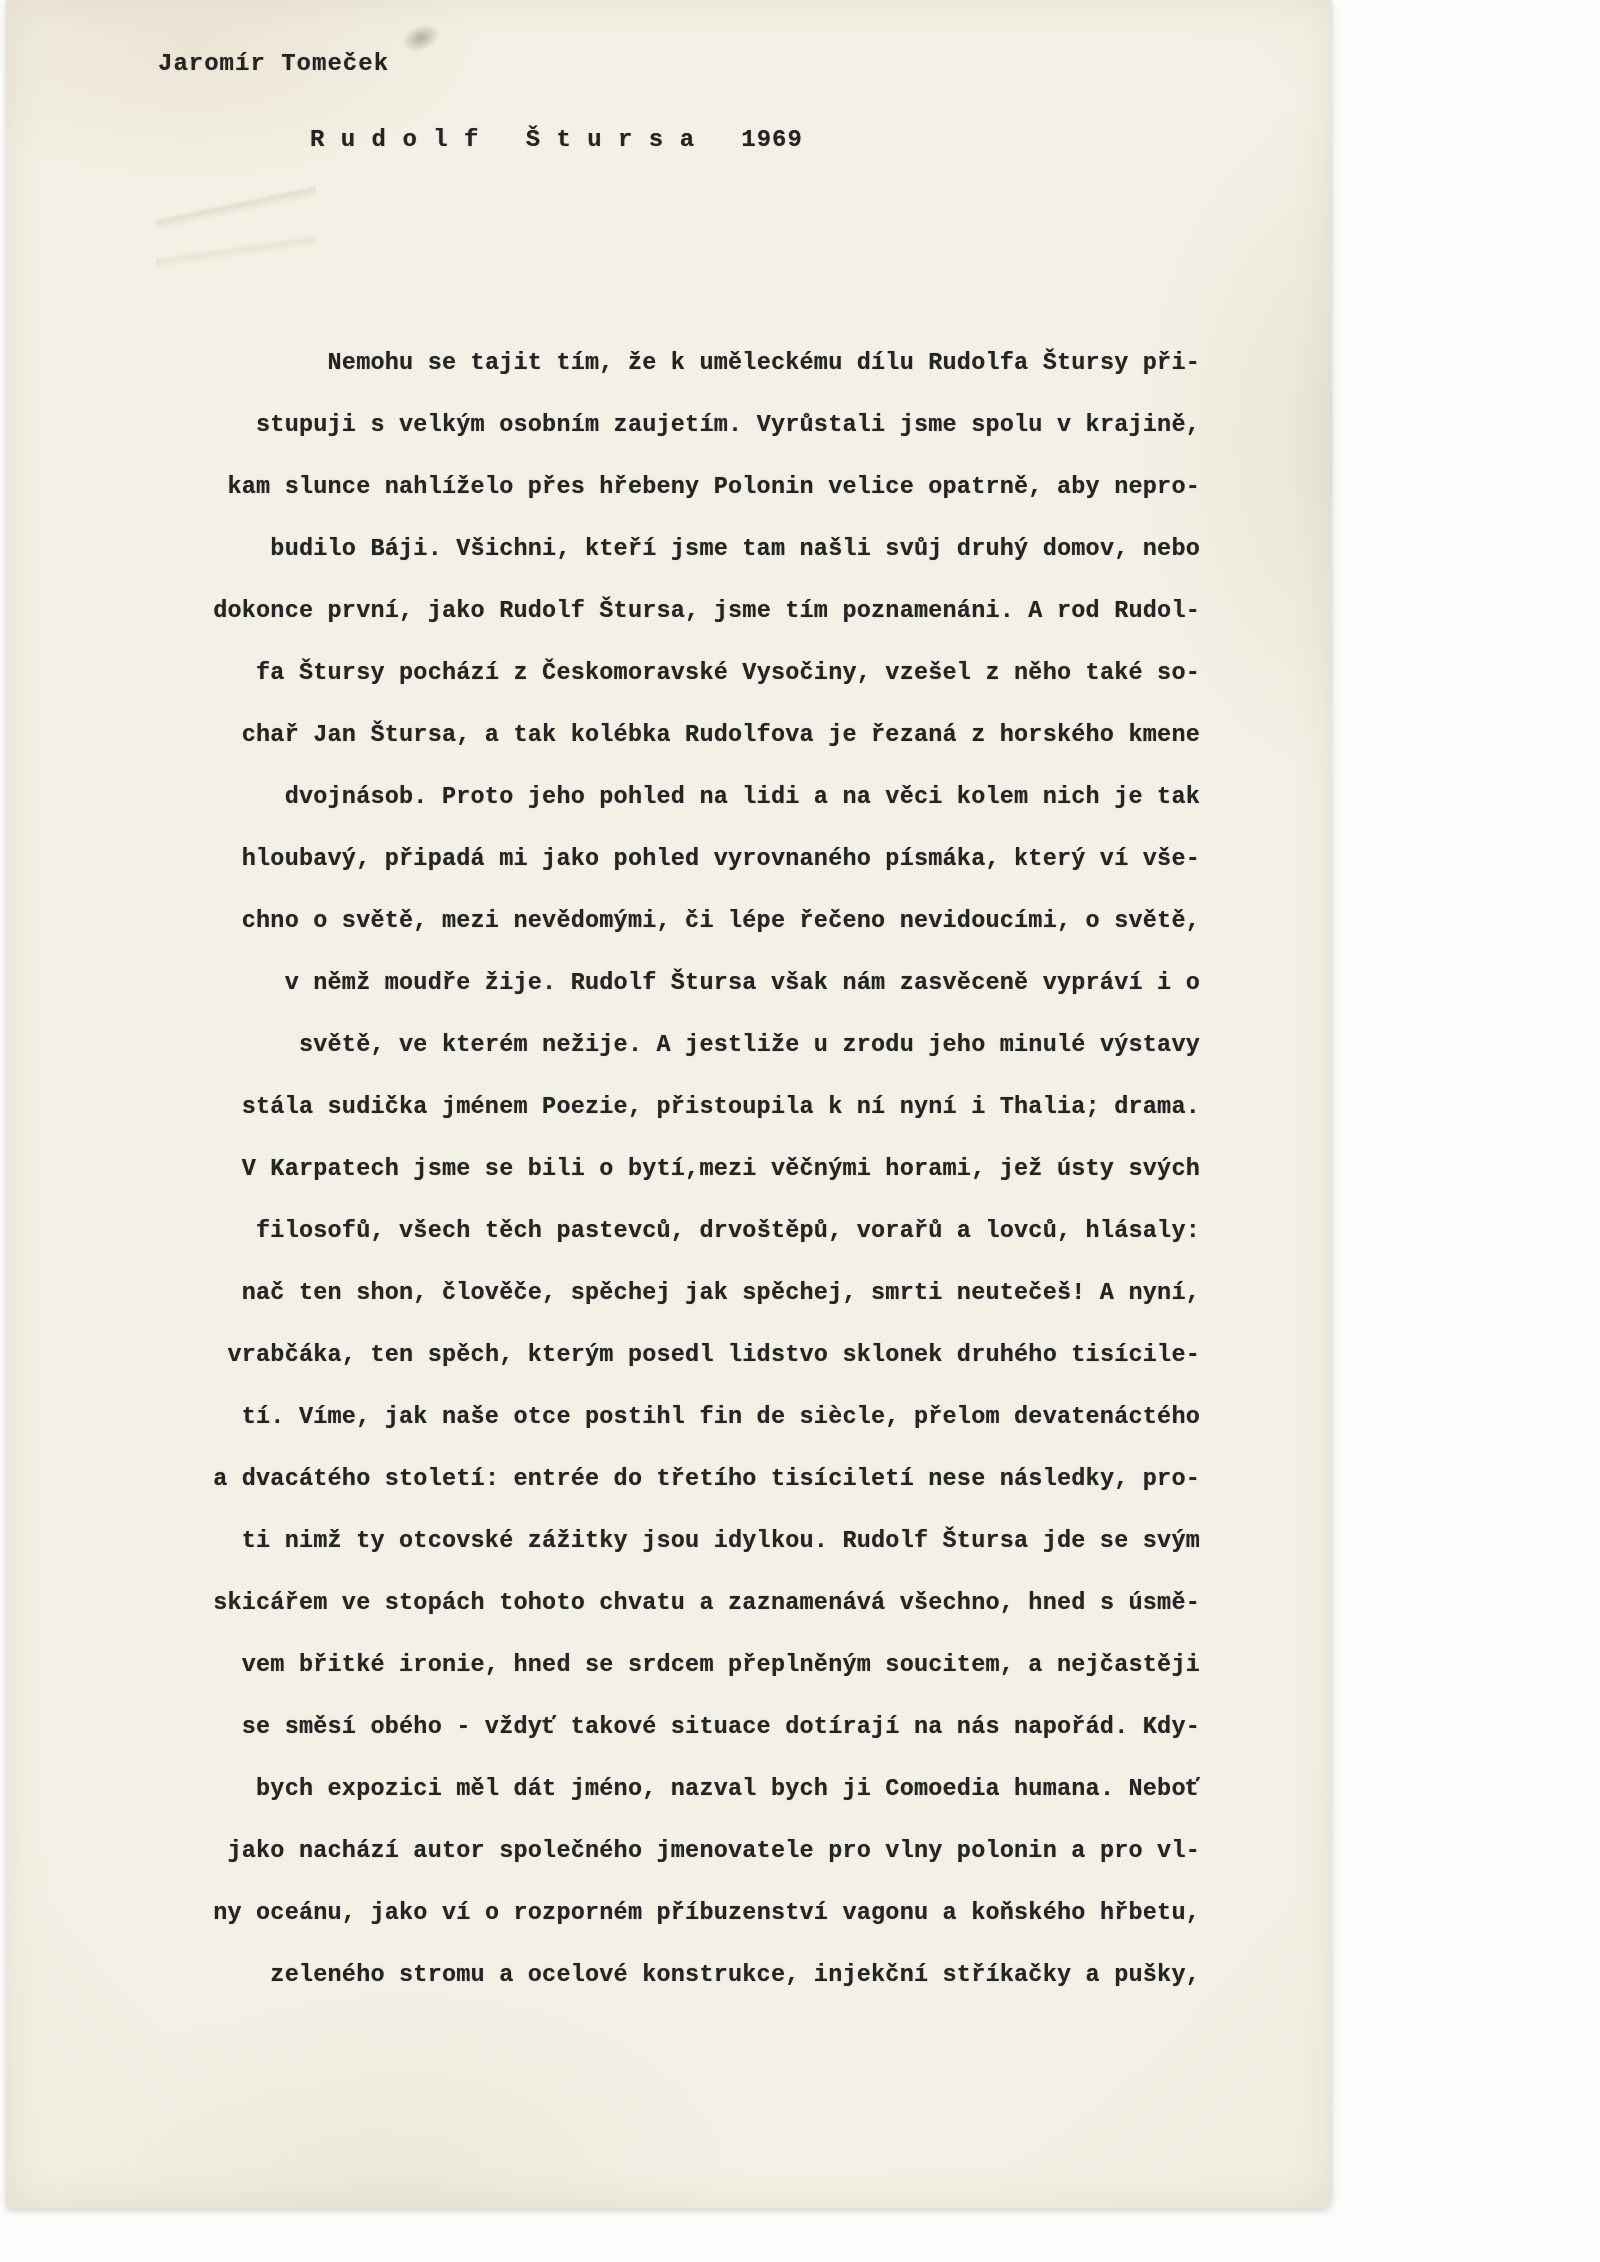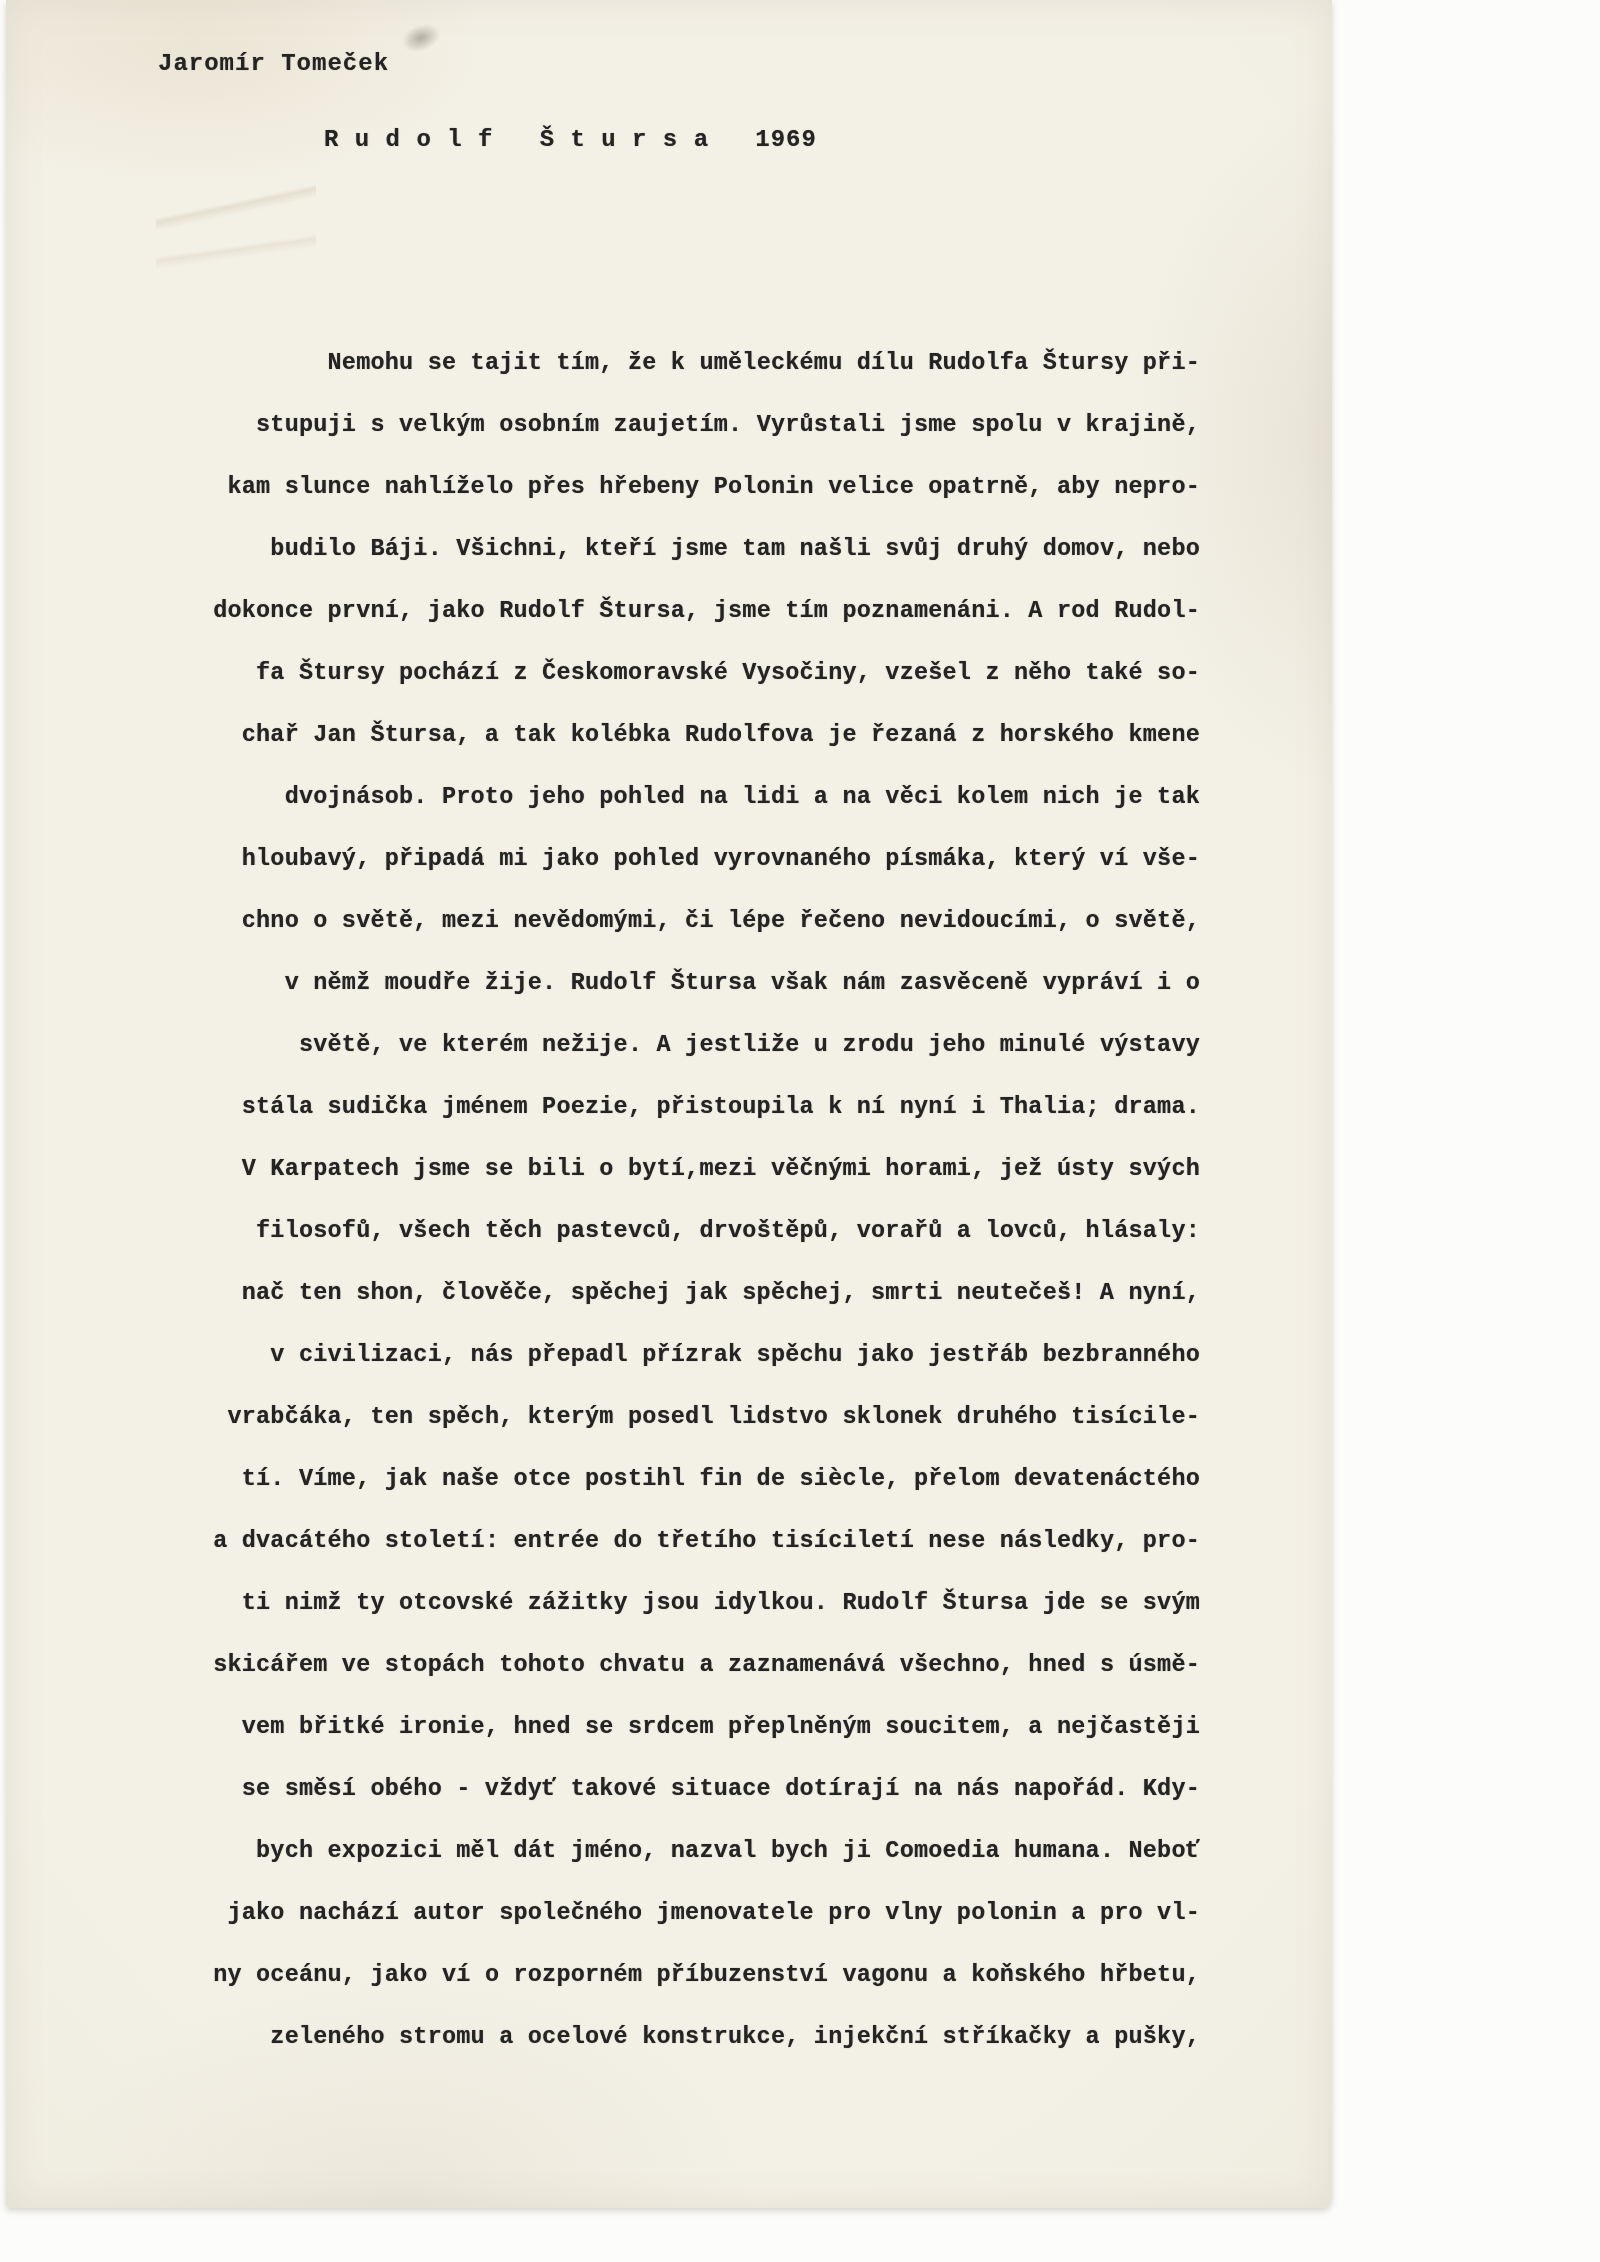--- a/index.html
+++ b/index.html
@@ -61,21 +61,21 @@
   }
   .author-line {
     position: absolute;
     left: 152px;
     top: 50px;
     font-size: 24px;
     letter-spacing: 1px;
   }
   .title-line {
     position: absolute;
-    left: 318px;
+    left: 304px;
     top: 126px;
     font-size: 24px;
     letter-spacing: 1px;
   }
   .body-paragraph {
     position: absolute;
     left: 134px;
     top: 348px;
     width: 1060px;
     font-size: 23.5px;
@@ -110,21 +110,20 @@
       <div class="typed body-line">chař Jan Štursa, a tak kolébka Rudolfova je řezaná z horského kmene</div>
       <div class="typed body-line">dvojnásob. Proto jeho pohled na lidi a na věci kolem nich je tak</div>
       <div class="typed body-line">hloubavý, připadá mi jako pohled vyrovnaného písmáka, který ví vše-</div>
       <div class="typed body-line">chno o světě, mezi nevědomými, či lépe řečeno nevidoucími, o světě,</div>
       <div class="typed body-line">v němž moudře žije. Rudolf Štursa však nám zasvěceně vypráví i o</div>
       <div class="typed body-line">světě, ve kterém nežije. A jestliže u zrodu jeho minulé výstavy</div>
       <div class="typed body-line">stála sudička jménem Poezie, přistoupila k ní nyní i Thalia; drama.</div>
       <div class="typed body-line">V Karpatech jsme se bili o bytí,mezi věčnými horami, jež ústy svých</div>
       <div class="typed body-line">filosofů, všech těch pastevců, drvoštěpů, vorařů a lovců, hlásaly:</div>
       <div class="typed body-line">nač ten shon, člověče, spěchej jak spěchej, smrti neutečeš! A nyní,</div>
-      <div class="typed body-line">v civilizaci, nás přepadl přízrak spěchu jako jestřáb bezbranného</div>
       <div class="typed body-line">vrabčáka, ten spěch, kterým posedl lidstvo sklonek druhého tisícile-</div>
       <div class="typed body-line">tí. Víme, jak naše otce postihl fin de siècle, přelom devatenáctého</div>
       <div class="typed body-line">a dvacátého století: entrée do třetího tisíciletí nese následky, pro-</div>
       <div class="typed body-line">ti nimž ty otcovské zážitky jsou idylkou. Rudolf Štursa jde se svým</div>
       <div class="typed body-line">skicářem ve stopách tohoto chvatu a zaznamenává všechno, hned s úsmě-</div>
       <div class="typed body-line">vem břitké ironie, hned se srdcem přeplněným soucitem, a nejčastěji</div>
       <div class="typed body-line">se směsí obého - vždyť takové situace dotírají na nás napořád. Kdy-</div>
       <div class="typed body-line">bych expozici měl dát jméno, nazval bych ji Comoedia humana. Neboť</div>
       <div class="typed body-line">jako nachází autor společného jmenovatele pro vlny polonin a pro vl-</div>
       <div class="typed body-line">ny oceánu, jako ví o rozporném příbuzenství vagonu a koňského hřbetu,</div>

